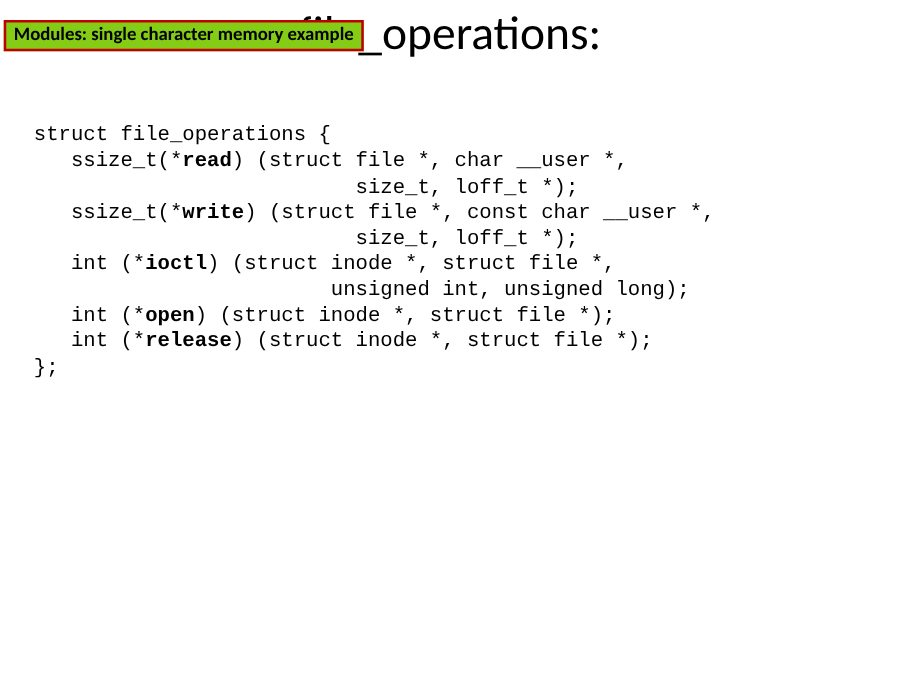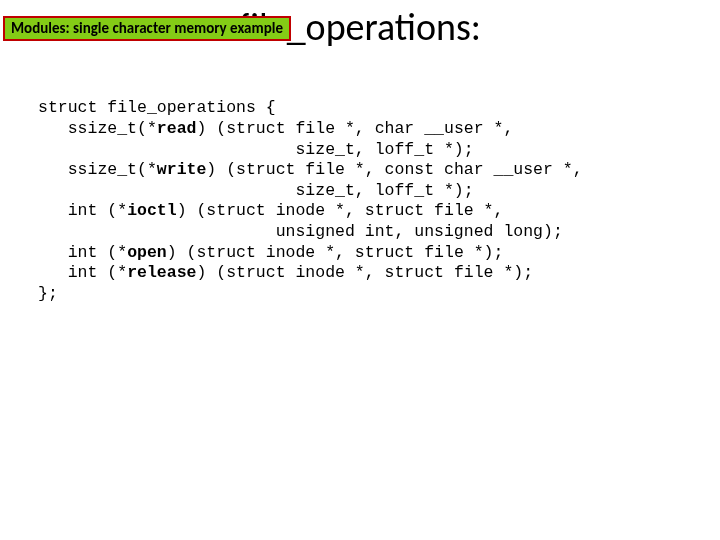--- a/index.html
+++ b/index.html
@@ -29,21 +29,21 @@
     font-size: 38px;
     color: #000;
     margin-top: 6px;
     line-height: 1.15;
   }
   .code {
     font-family: "Courier New", monospace;
     font-size: 16.5px;
     white-space: pre;
     color: #000;
-    margin-left: 38px;
+    margin-left: 27px;
     margin-top: 28px;
     line-height: 1.25;
   }
   .code b { font-weight: bold; }
 </style>
 </head>
 <body>
 
 <div class="tag">Modules: single character memory example</div>
 

